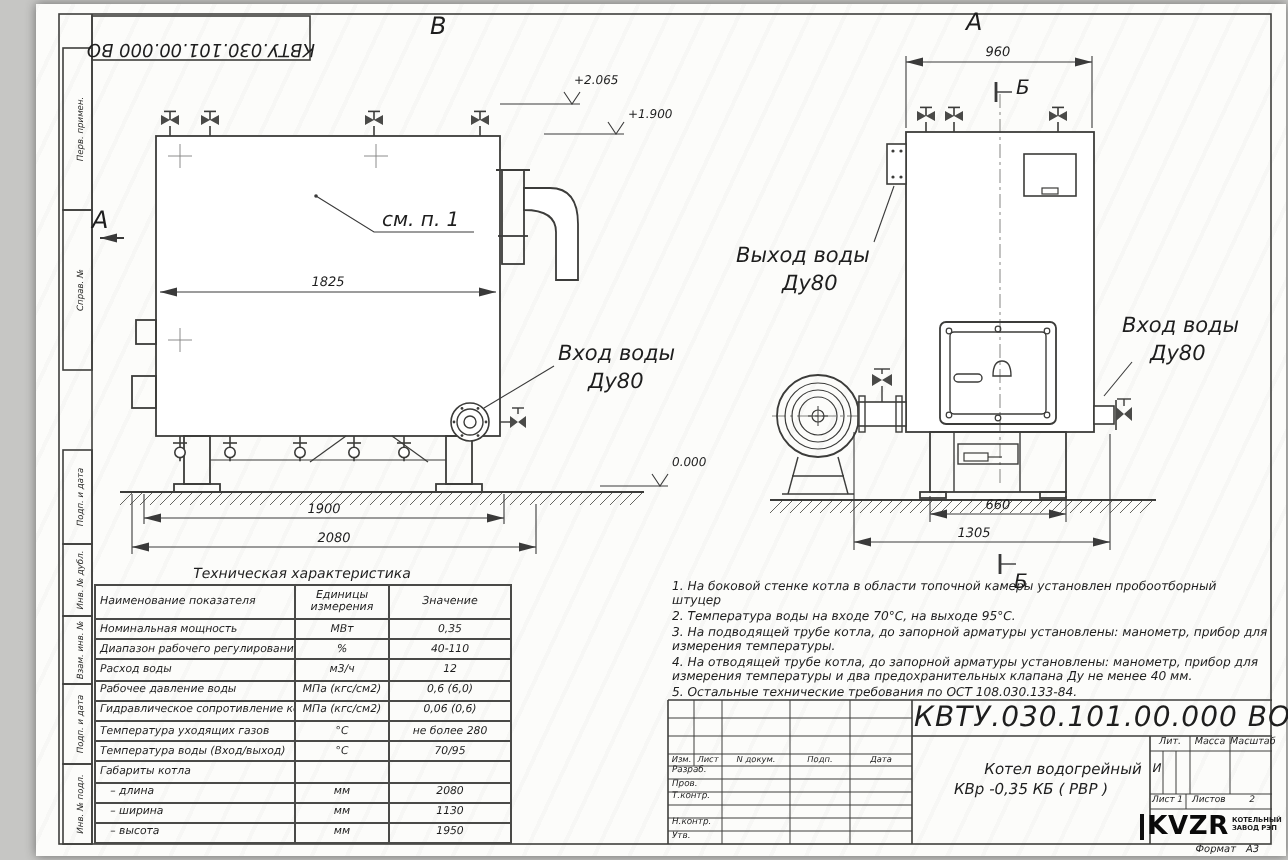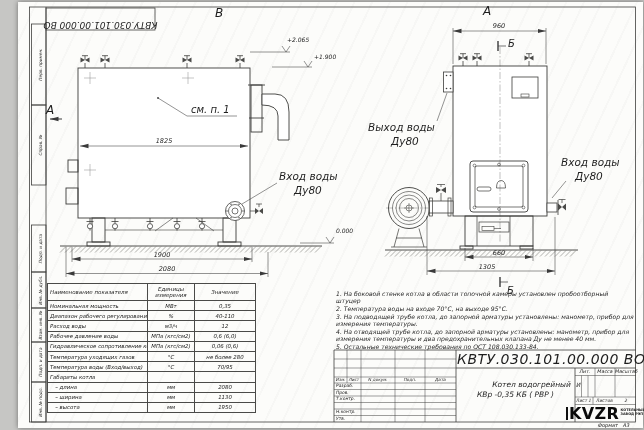--- a/index.html
+++ b/index.html
@@ -25,21 +25,21 @@
   .spec td:nth-child(2),.spec td:nth-child(3),.spec th{text-align:center;}
   
   .notes{position:absolute;left:336px;top:290px;width:298px;}
   .notes .note{font-size:6.1px;font-style:italic;color:#1e1e1e;line-height:1.16;margin-bottom:1px;}
   
   .tb{font-style:italic;}
   .logo{position:absolute;left:575px;top:404.5px;width:61px;height:17px;display:flex;
         align-items:center;justify-content:center;gap:1.5px;font-style:normal;}
   .logo .bars{width:7px;height:11px;background:repeating-linear-gradient(90deg,#101010 0 1.2px,#fff 1.2px 2.4px);
         border:0.8px solid #101010;}
-  .logo .kv{font-weight:bold;font-size:16px;letter-spacing:.3px;color:#0a0a0a;}
+  .logo .kv{font-weight:bold;font-size:13px;letter-spacing:.3px;color:#0a0a0a;}
   .logo .co{display:flex;flex-direction:column;line-height:1.15;}
   .logo .co span{font-size:3.4px;font-weight:bold;color:#1a1a1a;}
 </style>
 </head>
 <body>
 
 <div class="stage">
   <div class="sheet"></div>
 
   <svg class="draw" viewBox="0 0 644 430">
@@ -331,20 +331,21 @@
         <line x1="595" y1="368" x2="595" y2="397"></line>
         <line x1="615" y1="368" x2="615" y2="397"></line>
         <line x1="581.5" y1="375.5" x2="581.5" y2="397"></line>
         <line x1="588" y1="375.5" x2="588" y2="397"></line>
         <line x1="593" y1="397" x2="593" y2="404.5"></line>
       </g>
     </g>
   </svg>
 
   <div class="spec">
+    <div class="ttl">Техническая характеристика</div>
     <table>
       <colgroup>
           <col class="c1">
           <col class="c2">
           <col class="c3">
         </colgroup>
       <thead>
         <tr>
           <th class="h1">Наименование показателя</th>
           <th style="white-space:normal">Единицы измерения</th>

